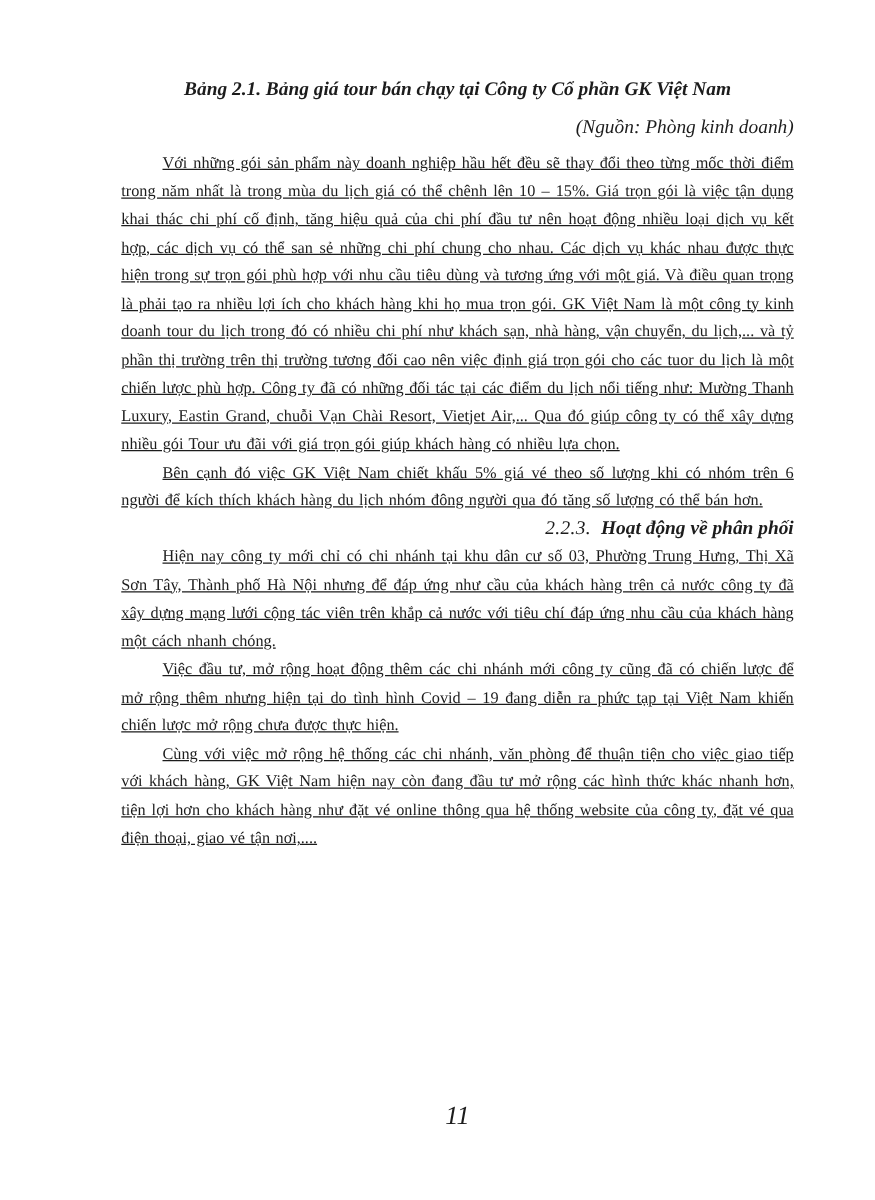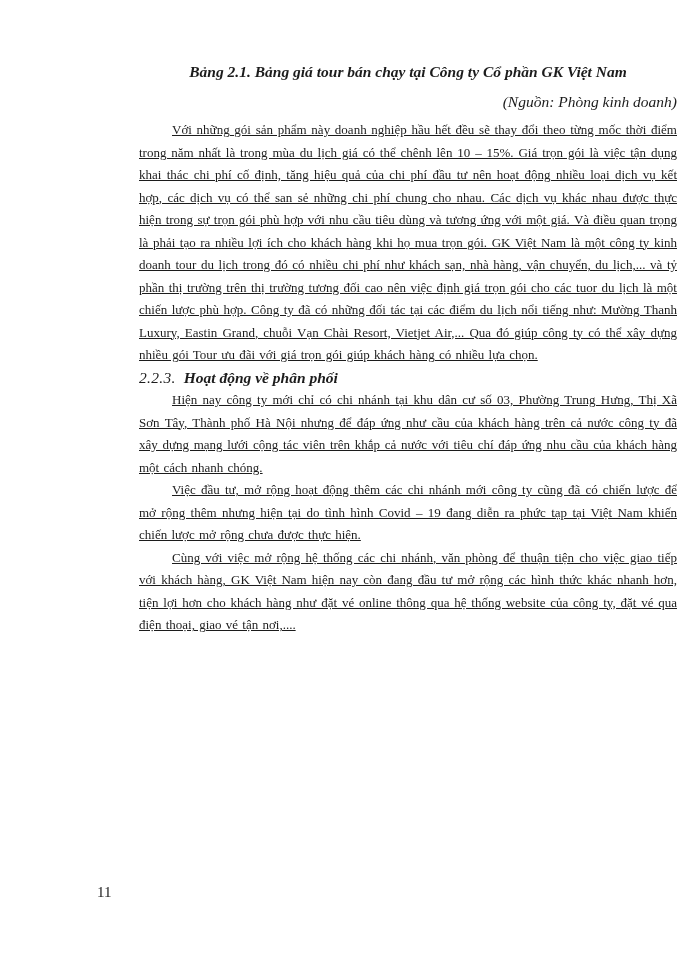--- a/index.html
+++ b/index.html
@@ -14,21 +14,20 @@
     background: #ffffff;
     font-family: "Liberation Serif", serif;
     color: #1c1c1c;
     overflow: hidden;
   }
   .content {
     position: absolute;
     left: 97px;
     top: 62px;
     width: 538px;
-    margin-left: 42px;
   }
   .caption {
     font-weight: bold;
     font-style: italic;
     text-align: center;
     font-size: 15.5px;
     line-height: 20px;
     margin: 0;
   }
   .source {
@@ -49,52 +48,54 @@
   }
   p.first-par {
     margin-top: 7px;
   }
   .heading {
     margin: 0;
     font-size: 15.5px;
     line-height: 22.5px;
     font-style: italic;
     font-weight: normal;
-    text-align: left;
+    text-align: right;
   }
   .heading .h-num {
     font-weight: normal;
     letter-spacing: 0.3px;
   }
   .heading .h-title {
     font-weight: bold;
     margin-left: 8px;
   }
   .page-number {
     position: absolute;
     top: 883px;
     left: 97px;
     width: 538px;
-    text-align: left;
-    font-size: 15px;
+    text-align: center;
+    font-size: 21px;
     line-height: 18px;
+    font-style: italic;
   }
 </style>
 </head>
 <body>
 
 <div class="page">
   <div class="content">
 
     <div class="caption">Bảng 2.1. Bảng giá tour bán chạy tại Công ty Cổ phần GK Việt Nam</div>
 
     <div class="source">(Nguồn: Phòng kinh doanh)</div>
 
     <p class="body-par first-par">Với những gói sản phẩm này doanh nghiệp hầu hết đều sẽ thay đổi theo từng mốc thời điểm trong năm nhất là trong mùa du lịch giá có thể chênh lên 10 – 15%. Giá trọn gói là việc tận dụng khai thác chi phí cố định, tăng hiệu quả của chi phí đầu tư nên hoạt động nhiều loại dịch vụ kết hợp, các dịch vụ có thể san sẻ những chi phí chung cho nhau. Các dịch vụ khác nhau được thực hiện trong sự trọn gói phù hợp với nhu cầu tiêu dùng và tương ứng với một giá. Và điều quan trọng là phải tạo ra nhiều lợi ích cho khách hàng khi họ mua trọn gói. GK Việt Nam là một công ty kinh doanh tour du lịch trong đó có nhiều chi phí như khách sạn, nhà hàng, vận chuyển, du lịch,... và tỷ phần thị trường trên thị trường tương đối cao nên việc định giá trọn gói cho các tuor du lịch là một chiến lược phù hợp. Công ty đã có những đối tác tại các điểm du lịch nổi tiếng như: Mường Thanh Luxury, Eastin Grand, chuỗi Vạn Chài Resort, Vietjet Air,... Qua đó giúp công ty có thể xây dựng nhiều gói Tour ưu đãi với giá trọn gói giúp khách hàng có nhiều lựa chọn.</p>
 
+    <p class="body-par">Bên cạnh đó việc GK Việt Nam chiết khấu 5% giá vé theo số lượng khi có nhóm trên 6 người để kích thích khách hàng du lịch nhóm đông người qua đó tăng số lượng có thể bán hơn.</p>
 
 
     <h2 class="heading">
       <span class="h-num">2.2.3.</span><span class="h-title">Hoạt động về phân phối</span>
     </h2>
 
     <p class="body-par">Hiện nay công ty mới chỉ có chi nhánh tại khu dân cư số 03, Phường Trung Hưng, Thị Xã Sơn Tây, Thành phố Hà Nội nhưng để đáp ứng như cầu của khách hàng trên cả nước công ty đã xây dựng mạng lưới cộng tác viên trên khắp cả nước với tiêu chí đáp ứng nhu cầu của khách hàng một cách nhanh chóng.</p>
 
     <p class="body-par">Việc đầu tư, mở rộng hoạt động thêm các chi nhánh mới công ty cũng đã có chiến lược để mở rộng thêm nhưng hiện tại do tình hình Covid – 19 đang diễn ra phức tạp tại Việt Nam khiến chiến lược mở rộng chưa được thực hiện.</p>
 

